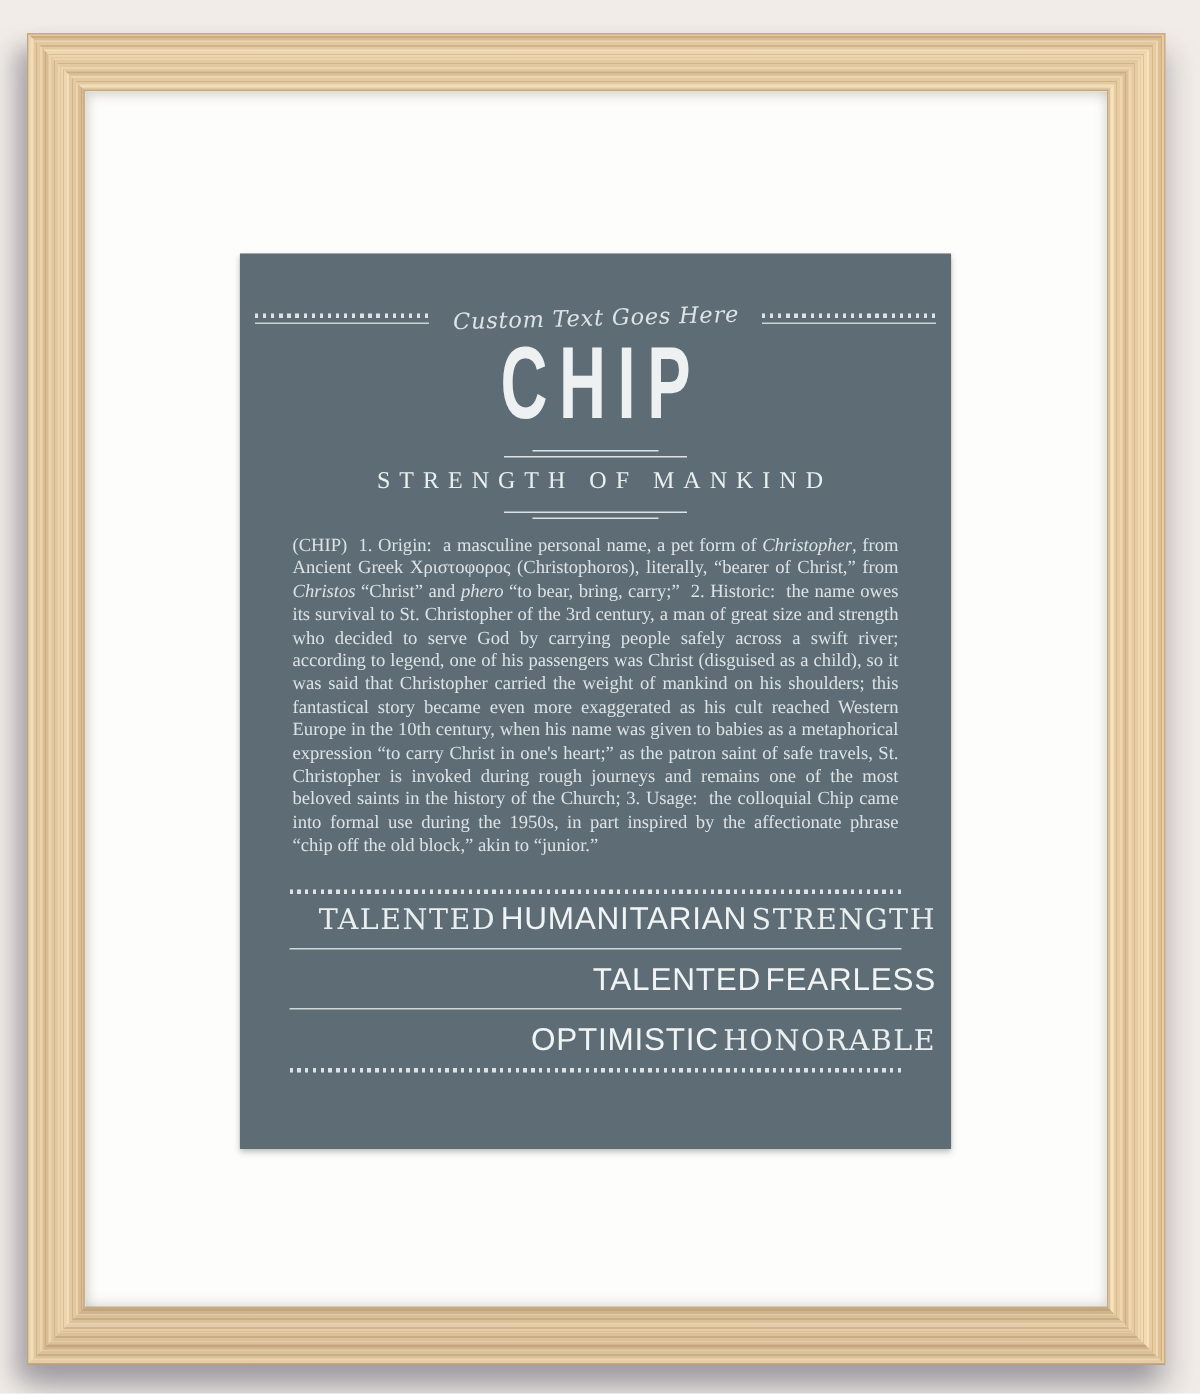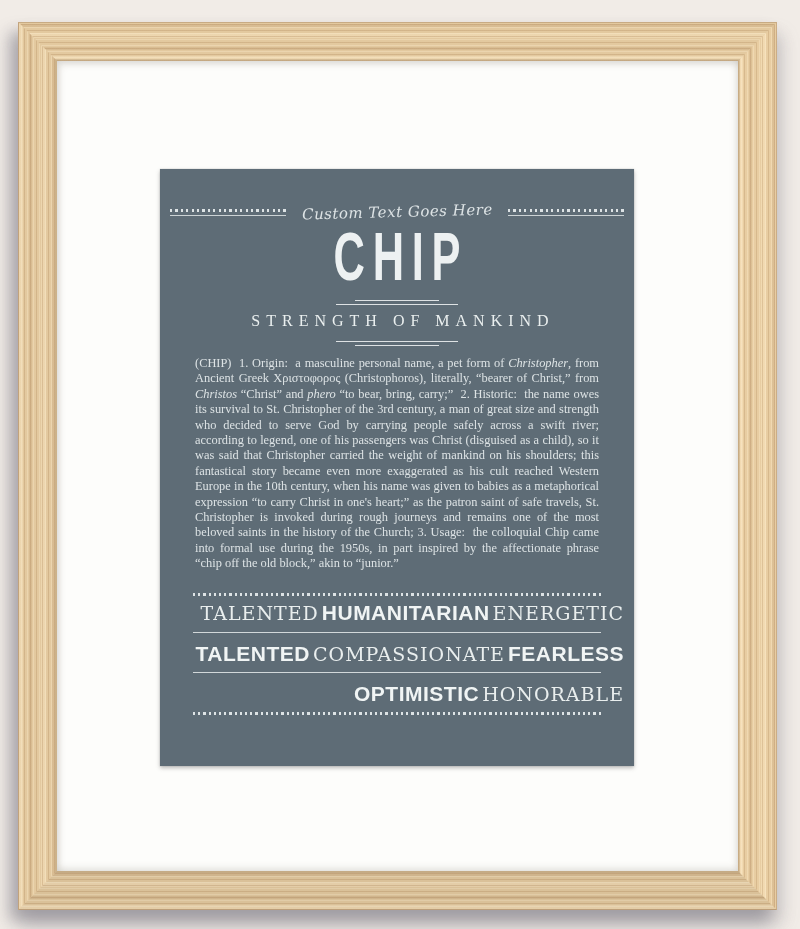--- a/index.html
+++ b/index.html
@@ -175,21 +175,21 @@
   .trait-row-1 { top: 432px; }
   .trait-row-2 { top: 473px; }
   .trait-row-3 { top: 513px; }
   .w-slab {
     font-family: "DejaVu Serif", serif;
     font-size: 19px; font-weight: 400;
     letter-spacing: 1px; color: #e9eeee;
   }
   .w-bold {
     font-family: "Liberation Sans", sans-serif;
-    font-size: 21px; font-weight: 700;
+    font-size: 21px; font-weight: 400;
     letter-spacing: 0.5px; color: #f0f4f4;
   }
   .row-rule {
     position: absolute; left: 33px; width: 408px; height: 1px;
     background: rgba(230,235,236,0.85);
   }
   .row-rule-1 { top: 463px; }
   .row-rule-2 { top: 503px; }
 </style>
 </head>
@@ -233,28 +233,27 @@
         <div class="r-short"></div>
       </div>
 
       <div class="definition">(CHIP)  1. Origin:  a masculine personal name, a pet form of <i>Christopher</i>, from Ancient Greek Χριστοφορος (Christophoros), literally, “bearer of Christ,” from <i>Christos</i> “Christ” and <i>phero</i> “to bear, bring, carry;”  2. Historic:  the name owes its survival to St. Christopher of the 3rd century, a man of great size and strength who decided to serve God by carrying people safely across a swift river; according to legend, one of his passengers was Christ (disguised as a child), so it was said that Christopher carried the weight of mankind on his shoulders; this fantastical story became even more exaggerated as his cult reached Western Europe in the 10th century, when his name was given to babies as a metaphorical expression “to carry Christ in one's heart;” as the patron saint of safe travels, St. Christopher is invoked during rough journeys and remains one of the most beloved saints in the history of the Church; 3. Usage:  the colloquial Chip came into formal use during the 1950s, in part inspired by the affectionate phrase  “chip off the old block,” akin to “junior.”</div>
 
       <div class="dotted-rule dotted-upper"></div>
 
       <div class="trait-row trait-row-1">
         <span class="w-slab">TALENTED</span>
         <span class="w-bold">HUMANITARIAN</span>
-        <span class="w-slab">ENERGETIC</span>
+        <span class="w-slab">STRENGTH</span>
       </div>
 
       <div class="row-rule row-rule-1"></div>
 
       <div class="trait-row trait-row-2">
         <span class="w-bold">TALENTED</span>
-        <span class="w-slab">COMPASSIONATE</span>
         <span class="w-bold">FEARLESS</span>
       </div>
 
       <div class="row-rule row-rule-2"></div>
 
       <div class="trait-row trait-row-3">
         <span class="w-bold">OPTIMISTIC</span>
         <span class="w-slab">HONORABLE</span>
       </div>
 

